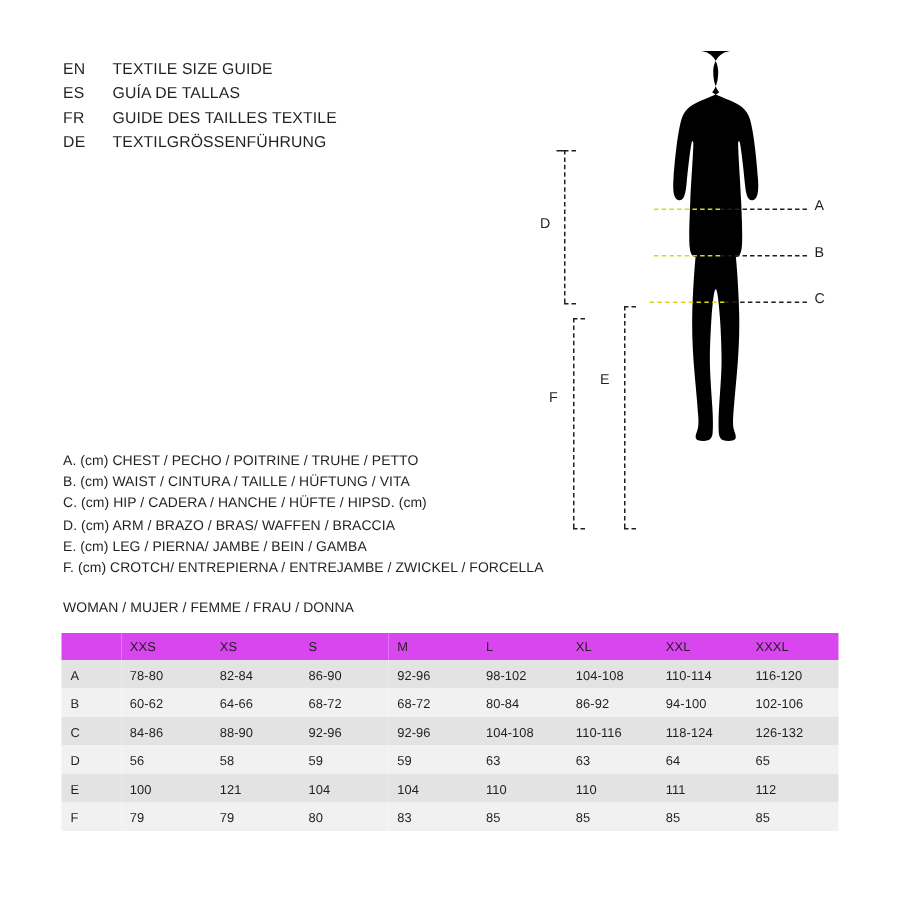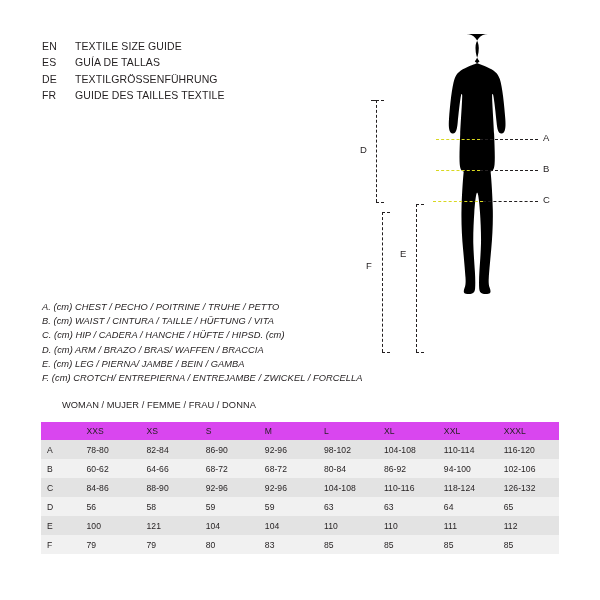--- a/index.html
+++ b/index.html
@@ -43,30 +43,28 @@
   }
 
   
   .legend {
     position: absolute;
     left: 42px;
     top: 300px;
     font-size: 9.3px;
     line-height: 14.2px;
     letter-spacing: 0.05px;
-    font-style: italic;
   }
   .legend div { white-space: nowrap; }
   .woman-line {
     position: absolute;
     left: 42px;
     top: 400px;
     font-size: 9.3px;
     letter-spacing: 0.05px;
-    margin-left: 20px;
   }
 
   
   .table-wrap {
     position: absolute;
     left: 41px;
     top: 422px;
     width: 518px;
   }
   table.sizes {
@@ -144,26 +142,26 @@
   <div class="lang-block">
     <div class="lang-row">
       <span class="lang-code">EN</span>
       <span class="lang-text">TEXTILE SIZE GUIDE</span>
     </div>
     <div class="lang-row">
       <span class="lang-code">ES</span>
       <span class="lang-text">GUÍA DE TALLAS</span>
     </div>
     <div class="lang-row">
+      <span class="lang-code">FR</span>
+      <span class="lang-text">GUIDE DES TAILLES TEXTILE</span>
+    </div>
+    <div class="lang-row">
       <span class="lang-code">DE</span>
       <span class="lang-text">TEXTILGRÖSSENFÜHRUNG</span>
-    </div>
-    <div class="lang-row">
-      <span class="lang-code">FR</span>
-      <span class="lang-text">GUIDE DES TAILLES TEXTILE</span>
     </div>
   </div>
 
   <div class="legend">
     <div>A. (cm) CHEST / PECHO / POITRINE / TRUHE / PETTO</div>
     <div>B. (cm) WAIST / CINTURA / TAILLE / HÜFTUNG / VITA</div>
     <div>C. (cm) HIP / CADERA / HANCHE / HÜFTE / HIPSD. (cm)</div>
     <div>D. (cm) ARM / BRAZO / BRAS/ WAFFEN / BRACCIA</div>
     <div>E. (cm) LEG / PIERNA/ JAMBE / BEIN / GAMBA</div>
     <div>F. (cm) CROTCH/ ENTREPIERNA / ENTREJAMBE / ZWICKEL / FORCELLA</div>

